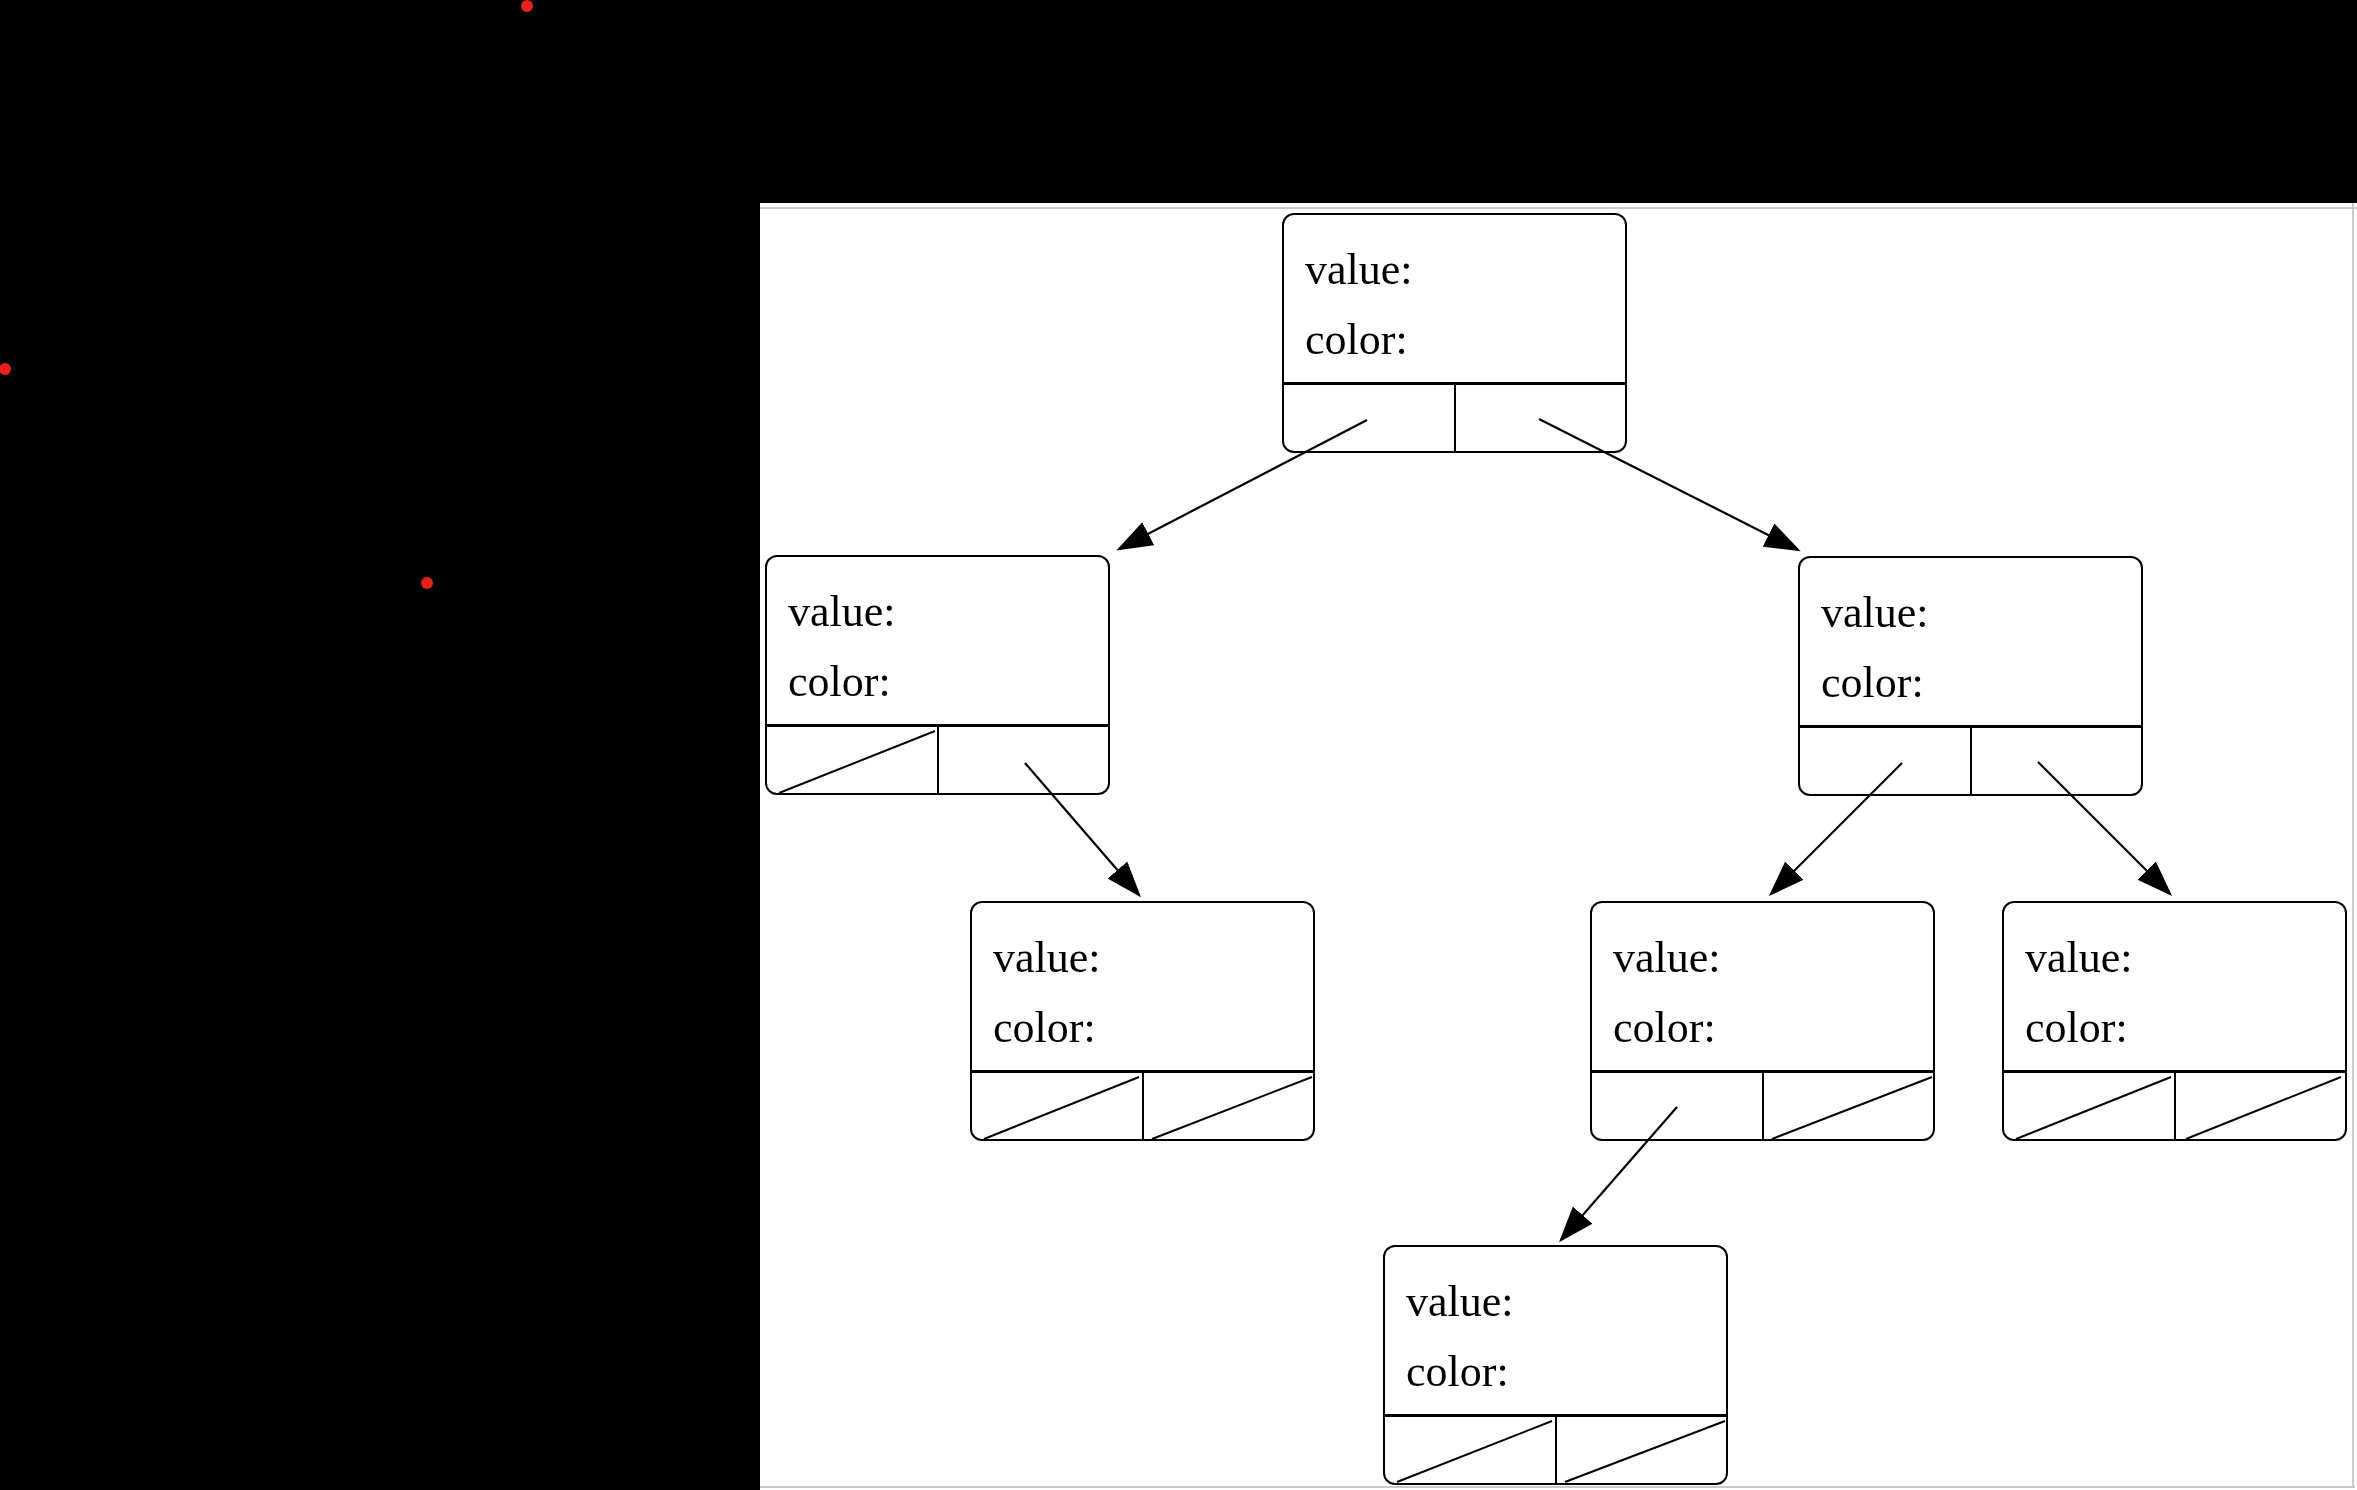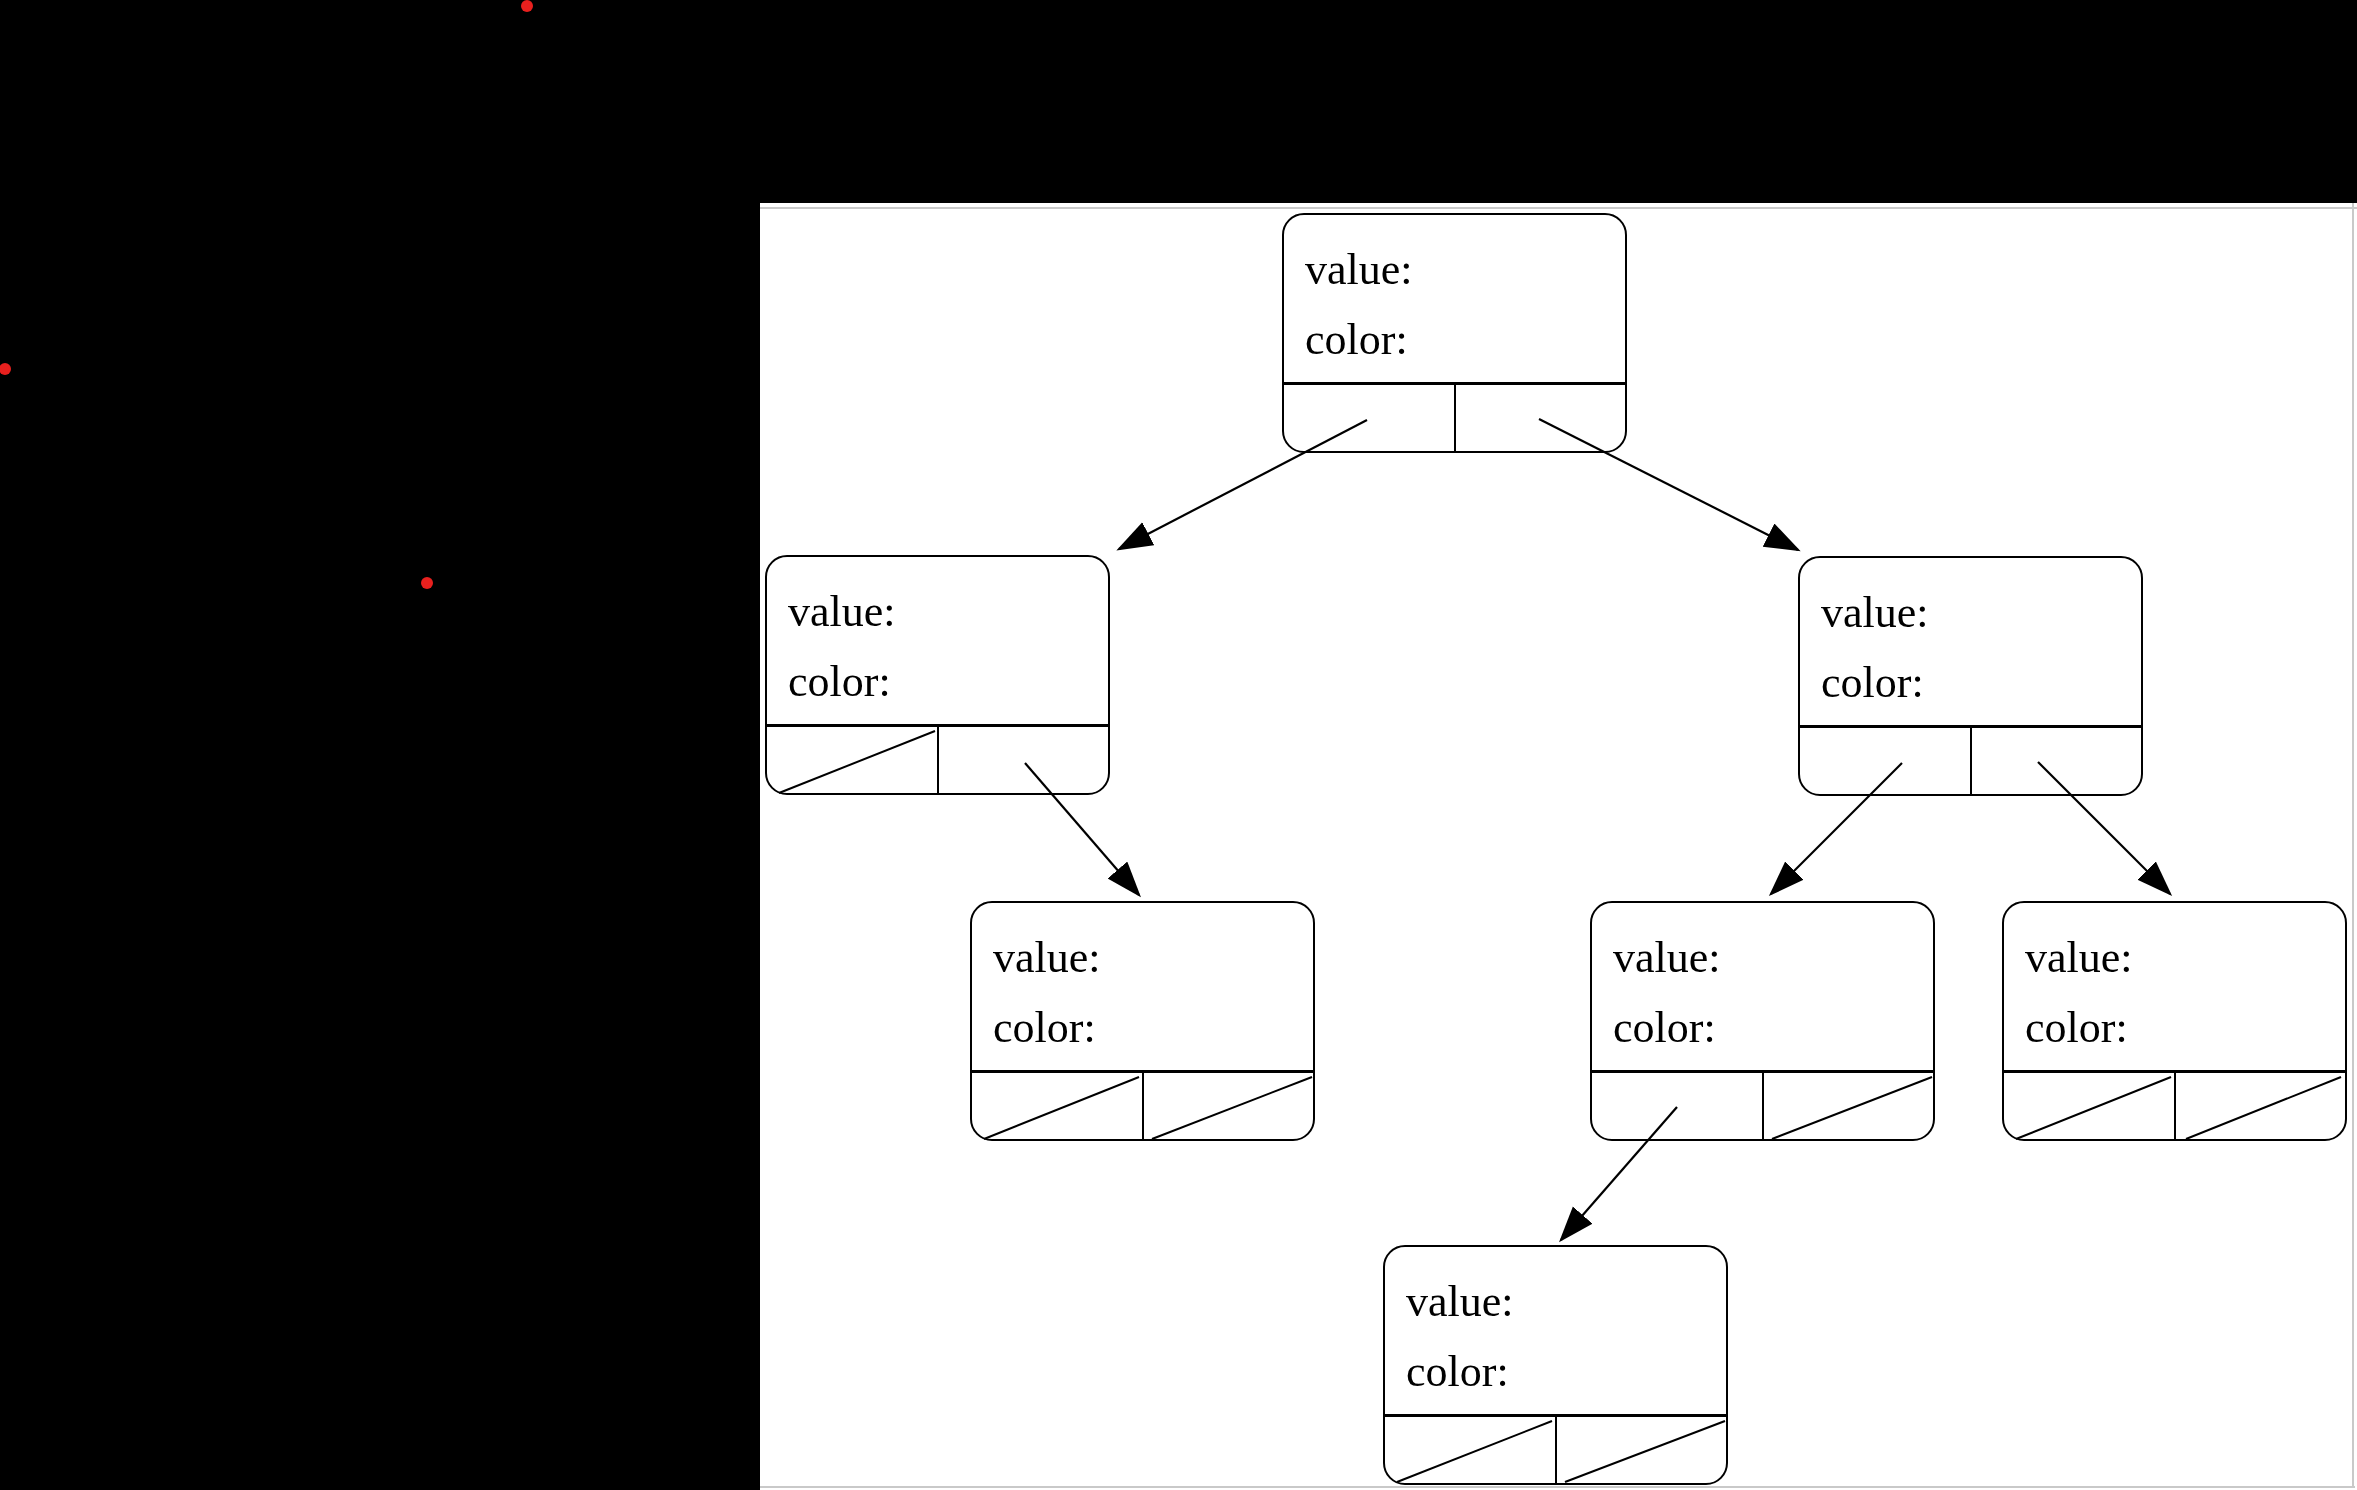--- a/index.html
+++ b/index.html
@@ -15,21 +15,21 @@
     position:absolute;left:760px;top:203px;width:1597px;height:1287px;
     background:#ffffff;z-index:0;
   }
   .frame-line{position:absolute;background:#c9c9c9;z-index:1;}
   .frame-top{left:760px;top:207px;width:1597px;height:2px;}
   .frame-right{left:2352px;top:203px;width:2px;height:1285px;}
   .frame-bottom{left:760px;top:1486px;width:1595px;height:2px;}
 
   .node{
     position:absolute;width:345px;height:240px;box-sizing:border-box;
-    border:2px solid #000;border-radius:22px;background:#ffffff;z-index:2;
+    border:2px solid #000;border-radius:12px;background:#ffffff;z-index:2;
   }
   .node-fields{
     position:absolute;left:0;top:0;right:0;height:170px;
     padding:20px 0 0 21px;box-sizing:border-box;
     font-size:44px;line-height:70px;color:#000;
   }
   .ptr-row{
     position:absolute;left:0;right:0;bottom:0;top:167px;
     border-top:3px solid #000;display:flex;
   }

